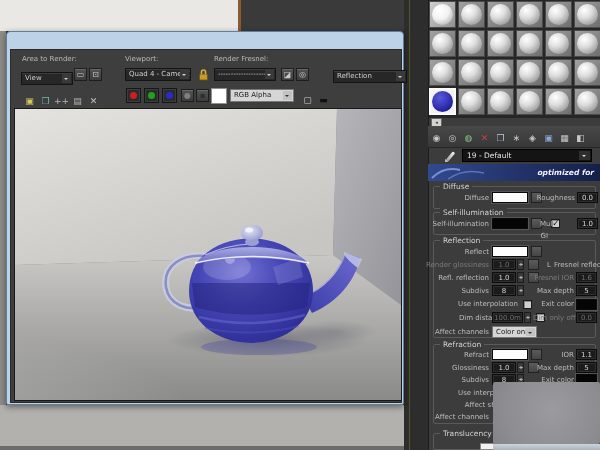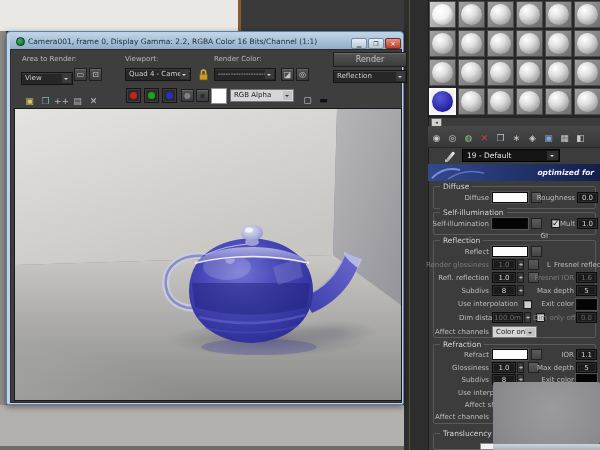--- a/index.html
+++ b/index.html
@@ -73,21 +73,21 @@
 
   #me-toolbar { left:428px; top:126px; width:172px; height:22px;
           background:linear-gradient(#484848,#383838); border-bottom:1px solid #262626; }
   .me-ico { display:inline-block; width:15px; height:16px; margin:3px 0 0 1px; text-align:center;
           font-size:9px; line-height:16px; color:#c8c8c8; }
 
   #dropper { left:449px; top:151px; width:3px; height:11px; background:linear-gradient(#f0f0f0,#a0a0a0);
           transform:rotate(40deg); border-radius:1px; }
   #dropper::after { content:""; position:absolute; left:-1px; top:11px; border:2.5px solid transparent;
           border-top-color:#d8d8d8; }
-  #name-combo { left:462px; top:149px; width:98px; height:13px; background:#141414;
+  #name-combo { left:462px; top:149px; width:130px; height:13px; background:#141414;
           border:1px solid #000; color:#e4e4e4; font-size:7.5px; line-height:11px; padding-left:4px; }
   #name-combo .arr { position:absolute; right:1px; top:1px; width:11px; bottom:1px; background:#2e2e2e; }
   #name-combo .arr::after { content:""; position:absolute; left:3px; top:4px;
           border:2.5px solid transparent; border-top-color:#ddd; }
 
   #vray-banner { left:428px; top:164px; width:172px; height:17px;
           background:linear-gradient(90deg,#33498e,#141f49); overflow:hidden; }
   #vray-banner .opt { position:absolute; right:6px; top:4px; font-size:7.5px; font-style:italic;
           font-weight:bold; color:#eef2ff; }
 
@@ -126,34 +126,26 @@
 <div class="abs" id="bg-topleft"></div>
 <div class="abs" id="bg-divider"></div>
 <div class="abs" id="bg-topright"></div>
 <div class="abs" id="bg-left"></div>
 <div class="abs" id="bg-bottom"></div>
 <div class="abs" id="bg-bottom-strip"></div>
 <div class="abs" id="bg-midcol"></div>
 <div class="abs" id="bg-oliveline"></div>
 
 <div class="abs" id="rfw">
-  <div class="abs" id="rfw-titlebar">
-    <div class="abs" id="rfw-icon"></div>
-    <div class="abs" id="rfw-title">Camera001, frame 0, Display Gamma: 2.2, RGBA Color 16 Bits/Channel (1:1)</div>
-    <div class="abs winbtn" style="left:341px">▁</div>
-    <div class="abs winbtn" style="left:358px">❐</div>
-    <div class="abs winbtn close" style="left:375px">✕</div>
-  </div>
 
   <div class="abs" id="rfw-client">
 
     <div class="tb-label" style="left:11px; top:5px">Area to Render:</div>
     <div class="tb-label" style="left:114px; top:5px">Viewport:</div>
-    <div class="tb-label" style="left:203px; top:5px">Render Color:</div>
-    <div class="tbtn" id="render-btn">Render</div>
+    <div class="tb-label" style="left:203px; top:5px">Render Fresnel:</div>
 
     <div class="combo" style="left:10px; top:22px; width:52px; height:13px">
       <span>View</span><span class="arr"></span>
     </div>
     <div class="tbtn ico13" style="left:63px; top:18px">▭</div>
     <div class="tbtn ico13" style="left:78px; top:18px">⊡</div>
 
     <div class="combo" style="left:114px; top:18px; width:66px; height:13px">
       <span>Quad 4 - Camera1</span><span class="arr"></span>
     </div>
@@ -371,21 +363,21 @@
 <div class="abs lbl" style="left:534px; top:194px; width:41px">Roughness</div>
 <div class="abs valbox" style="left:577px; top:192px; width:21px">0.0</div>
 
 <div class="abs grp" style="left:433px; top:212px; width:163px; height:23px"></div>
 <div class="abs grp-title" style="left:440px; top:208px">Self-illumination</div>
 <div class="abs lbl" style="left:428px; top:220px; width:61px">Self-illumination</div>
 <div class="abs sw black" style="left:492px; top:218px; width:36px"></div>
 <div class="abs mapbtn" style="left:531px; top:218px"></div>
 <div class="abs lbl" style="left:538px; top:232px; width:10px">GI</div>
 <div class="abs chk checked" style="left:551px; top:219px"></div>
-<div class="abs lbl" style="left:560px; top:220px; width:15px">Mult</div>
+<div class="abs lbl" style="left:540px; top:220px; width:15px">Mult</div>
 <div class="abs valbox" style="left:577px; top:218px; width:21px">1.0</div>
 
 <div class="abs grp" style="left:433px; top:240px; width:163px; height:98px"></div>
 <div class="abs grp-title" style="left:440px; top:236px">Reflection</div>
 
 <div class="abs lbl" style="left:433px; top:248px; width:56px">Reflect</div>
 <div class="abs sw white" style="left:492px; top:246px; width:36px"></div>
 <div class="abs mapbtn" style="left:531px; top:246px"></div>
 
 <div class="abs lbl dim" style="left:424px; top:261px; width:65px">Render glossiness</div>

